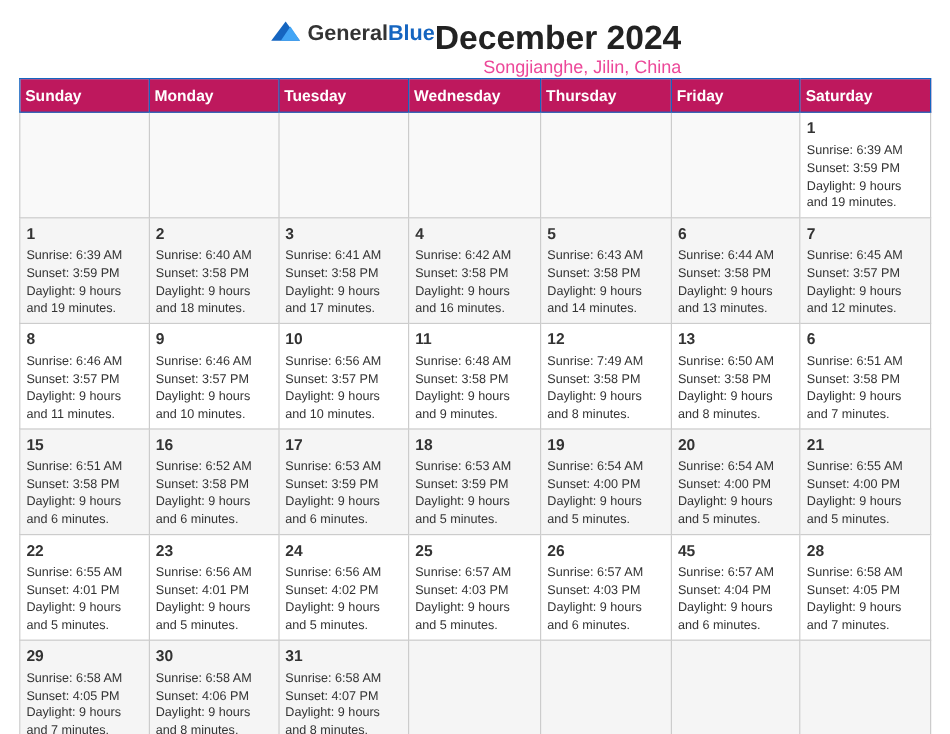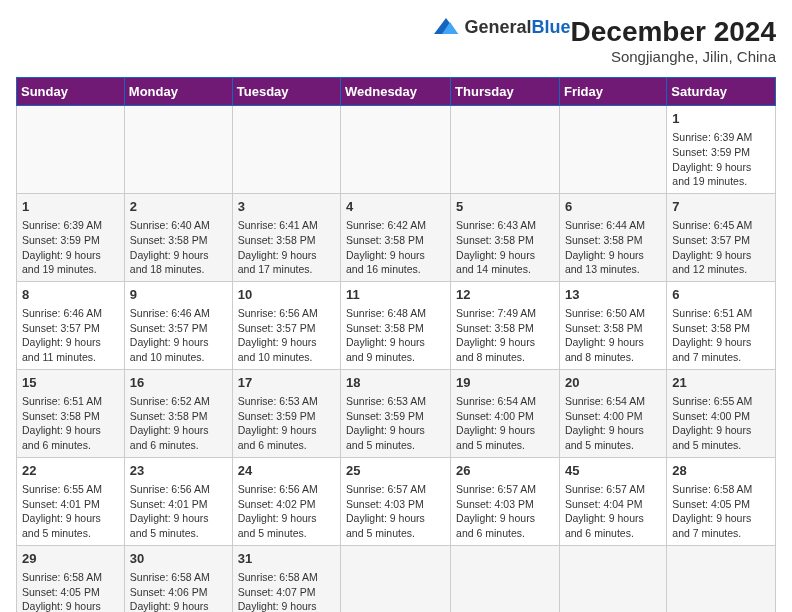--- a/index.html
+++ b/index.html
@@ -5,23 +5,22 @@
     * { box-sizing: border-box; margin: 0; padding: 0; }
     body {
       font-family: Arial, sans-serif;
       background: #fff;
       width: 792px;
       min-height: 612px;
       padding: 16px;
     }
     .header {
       display: flex;
-      justify-content: flex-end;
+      justify-content: center;
       align-items: flex-start;
-      margin-bottom: 12px;
     }
     .logo {
       display: flex;
       align-items: center;
       gap: 4px;
     }
     .logo-text-general {
       font-size: 18px;
       font-weight: bold;
       color: #333;
@@ -38,28 +37,28 @@
     .title-block {
       text-align: right;
     }
     .month-title {
       font-size: 28px;
       font-weight: bold;
       color: #222;
     }
     .location-title {
       font-size: 15px;
-      color: #404040;
+      color: #ec4899;
     }
     table {
       width: 100%;
       border-collapse: collapse;
     }
     thead th {
-      background-color: #701a75;
+      background-color: #be185d;
       color: #fff;
       font-size: 13px;
       font-weight: bold;
       padding: 6px 4px;
       text-align: left;
       border: 1px solid #1565c0;
     }
     tbody td {
       vertical-align: top;
       border: 1px solid #ccc;

